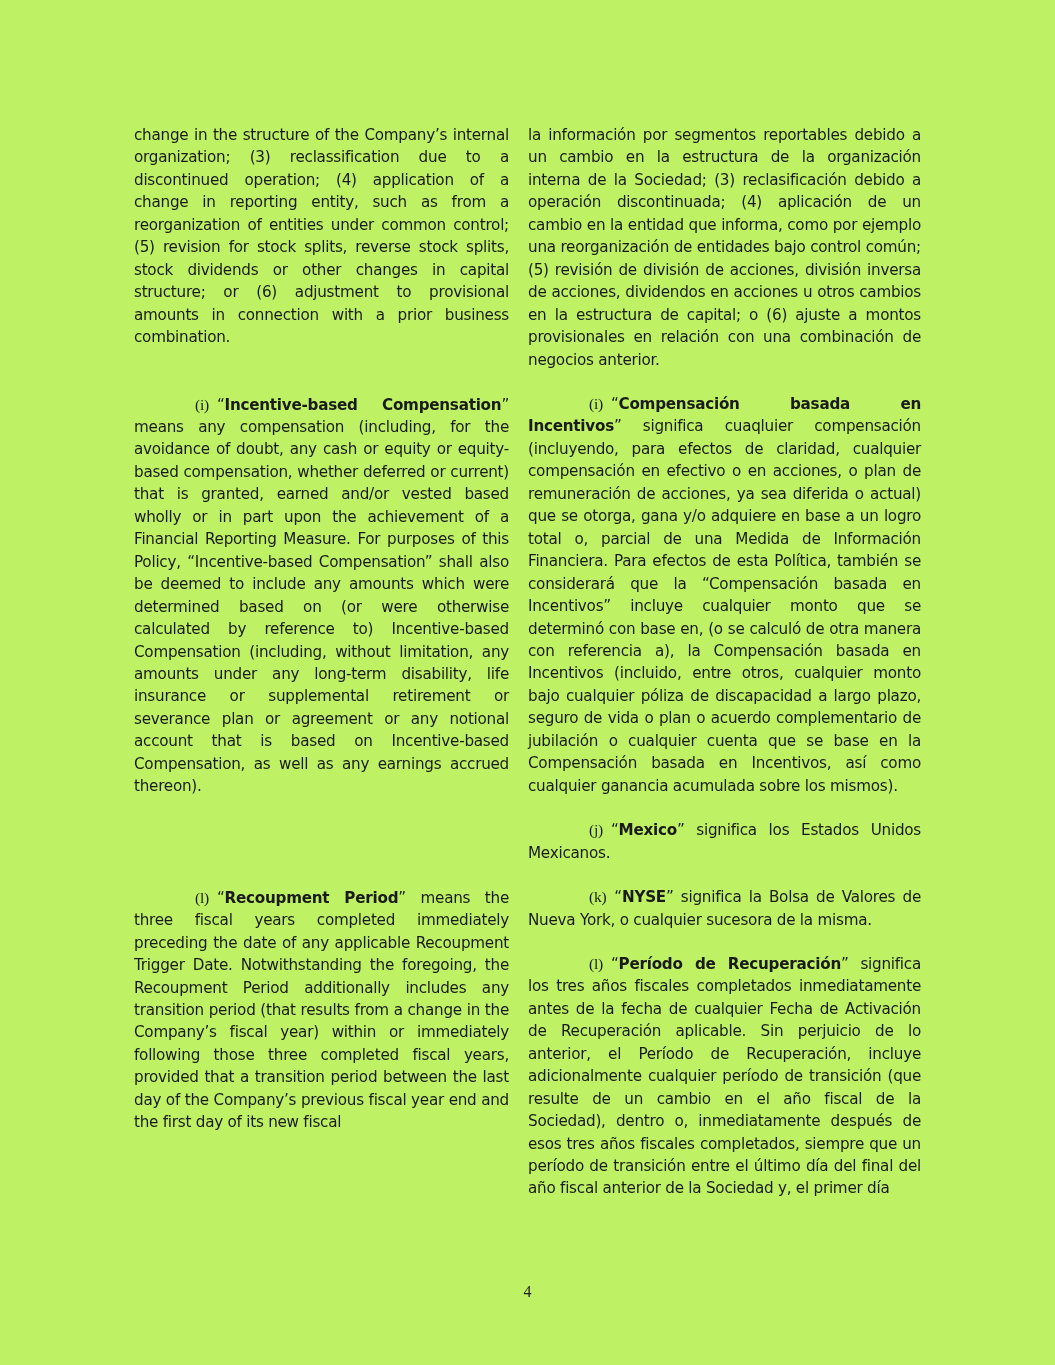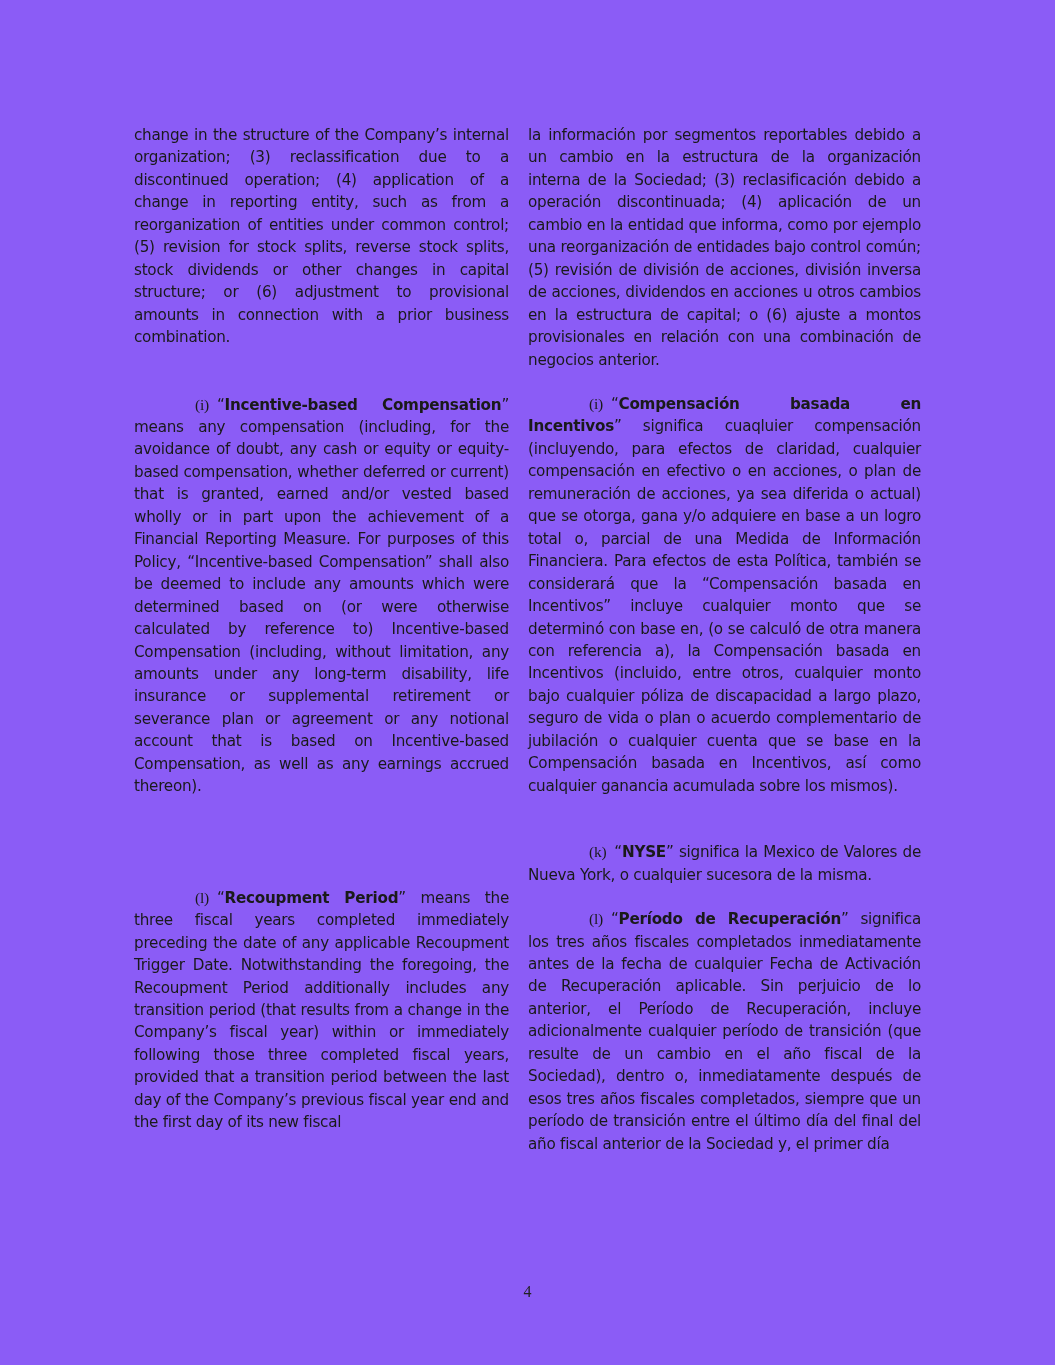--- a/index.html
+++ b/index.html
@@ -1,17 +1,17 @@
 <!DOCTYPE html>
 <html><head>
   <meta charset="utf-8">
   <style>
     html, body { margin:0; padding:0; background:#ffffff; }
     body { width:1055px; height:1365px; position:relative; overflow:hidden; }
-    .page { position:absolute; left:0; top:0; width:1055px; height:1365px; background:#8b5cf6; }
+    .page { position:absolute; left:0; top:0; width:1055px; height:1365px; background:#bef264; }
     .col { position:absolute; top:124px; font-family:"DejaVu Sans","Liberation Sans",sans-serif; font-size:15.2px; line-height:22.45px; color:#1a1a1a; text-align:justify; letter-spacing:-0.25px; }
     .col.left { left:134px; width:375px; }
     .col.right { left:528px; width:393px; }
     .para { margin:0; }
     .gap-a { height:45px; }
     .gap-b { height:45px; }
     .gap-c { height:22px; }
     .marker { font-family:"Liberation Serif","DejaVu Serif",serif; font-size:15.5px; display:inline-block; padding-left:61px; margin-right:8px; }
     .term { font-weight:bold; }
     .page-number { position:absolute; top:1283px; left:0; width:1055px; text-align:center; font-family:"Liberation Serif","DejaVu Serif",serif; font-size:16px; color:#222; }
@@ -41,24 +41,27 @@
 
   <div class="col right">
     <p class="para">la información por segmentos reportables debido a un cambio en la estructura de la organización interna de la Sociedad; (3) reclasificación debido a operación discontinuada; (4) aplicación de un cambio en la entidad que informa, como por ejemplo una reorganización de entidades bajo control común; (5) revisión de división de acciones, división inversa de acciones, dividendos en acciones u otros cambios en la estructura de capital; o (6) ajuste a montos provisionales en relación con una combinación de negocios anterior.</p>
     <div class="gap-c"></div>
 
     <div class="para">
       <span class="marker">(i)</span><span>“</span><span class="term">Compensación basada en Incentivos</span><span>”</span><span> significa cuaqluier compensación (incluyendo, para efectos de claridad, cualquier compensación en efectivo o en acciones, o plan de remuneración de acciones, ya sea diferida o actual) que se otorga, gana y/o adquiere en base a un logro total o, parcial de una Medida de Información Financiera. Para efectos de esta Política, también se considerará que la “Compensación basada en Incentivos” incluye cualquier monto que se determinó con base en, (o se calculó de otra manera con referencia a), la Compensación basada en Incentivos (incluido, entre otros, cualquier monto bajo cualquier póliza de discapacidad a largo plazo, seguro de vida o plan o acuerdo complementario de jubilación o cualquier cuenta que se base en la Compensación basada en Incentivos, así como cualquier ganancia acumulada sobre los mismos).</span>
     </div>
     <div class="gap-c"></div>
 
+    <div class="para">
+      <span class="marker">(j)</span><span>“</span><span class="term">Mexico</span><span>”</span><span> significa los Estados Unidos Mexicanos.</span>
+    </div>
     <div class="gap-c"></div>
 
     <div class="para">
-      <span class="marker">(k)</span><span>“</span><span class="term">NYSE</span><span>”</span><span> significa la Mexico de Valores de Nueva York, o cualquier sucesora de la misma.</span>
+      <span class="marker">(k)</span><span>“</span><span class="term">NYSE</span><span>”</span><span> significa la Bolsa de Valores de Nueva York, o cualquier sucesora de la misma.</span>
     </div>
     <div class="gap-c"></div>
 
     <div class="para">
       <span class="marker">(l)</span><span>“</span><span class="term">Período de Recuperación</span><span>”</span><span> significa los tres años fiscales completados inmediatamente antes de la fecha de cualquier Fecha de Activación de Recuperación aplicable. Sin perjuicio de lo anterior, el Período de Recuperación, incluye adicionalmente cualquier período de transición (que resulte de un cambio en el año fiscal de la Sociedad), dentro o, inmediatamente después de esos tres años fiscales completados, siempre que un período de transición entre el último día del final del año fiscal anterior de la Sociedad y, el primer día</span>
     </div>
   </div>
 
   <div class="page-number">4</div>
 </div>

